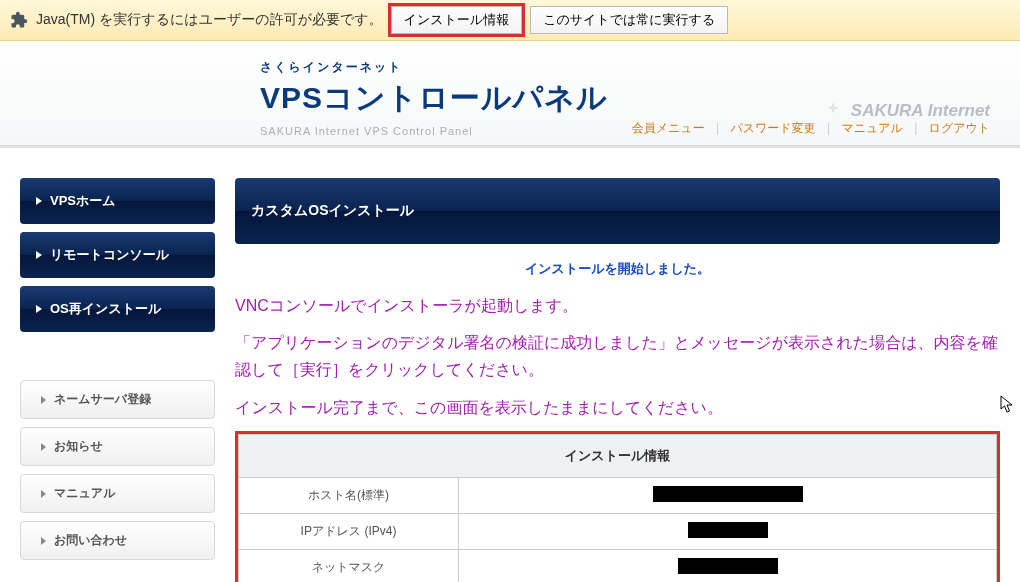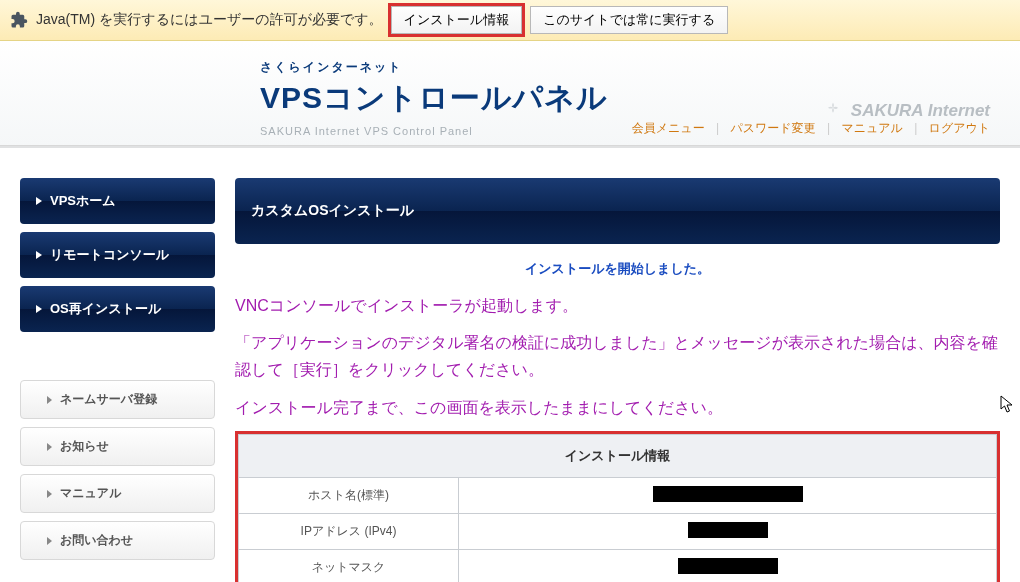--- a/index.html
+++ b/index.html
@@ -97,21 +97,21 @@
 }
 .sidebar-link {
   display: flex;
   align-items: center;
   gap: 8px;
   background: linear-gradient(#ffffff, #f0f0f0);
   border: 1px solid #d8d8d8;
   color: #555;
   font-weight: bold;
   font-size: 12px;
-  padding: 10px 26px;
+  padding: 10px 20px;
   border-radius: 4px;
   margin-bottom: 8px;
   cursor: pointer;
 }
 .sidebar-link .arrow {
   width: 0; height: 0;
   border-left: 5px solid #888;
   border-top: 4px solid transparent;
   border-bottom: 4px solid transparent;
 }

